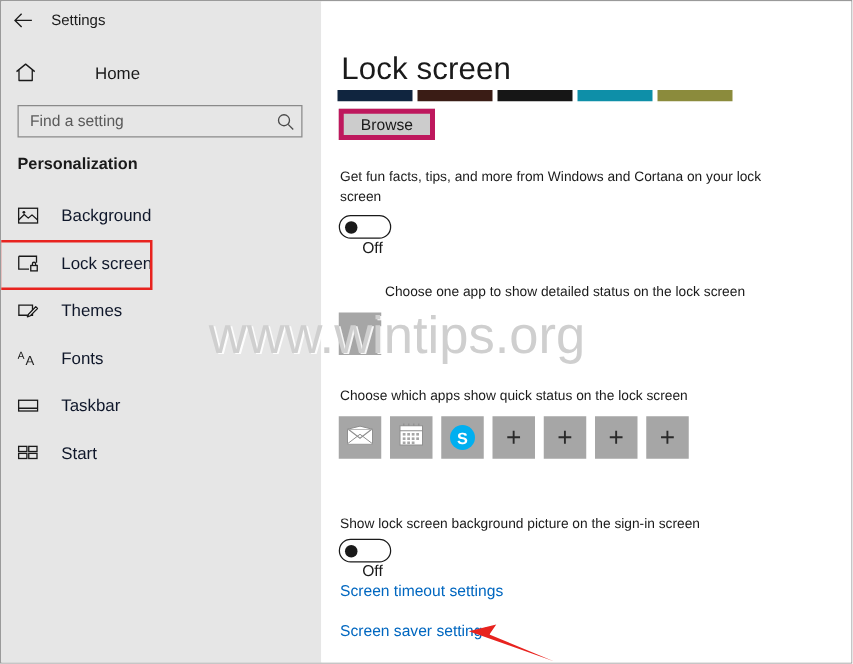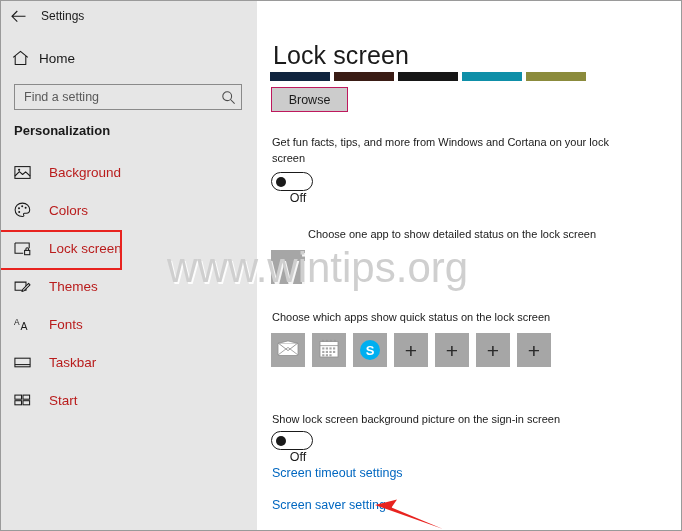--- a/index.html
+++ b/index.html
@@ -46,21 +46,21 @@
   .titlebar-text {
     font-size: 12px;
     color: #1a1a1a;
     margin-left: 6px;
   }
 
   .home-row {
     position: absolute;
     left: 0; top: 43px;
     width: 256px; height: 28px;
-    display: flex; align-items: center;
+    display: flex; align-items: center; gap: 37px;
   }
   .home-icon {
     width: 38px;
     display: flex; align-items: center; justify-content: center;
   }
   .home-label {
     font-size: 13.5px;
     color: #1a1a1a;
   }
 
@@ -113,21 +113,21 @@
   }
   .nav-icon {
     width: 25px;
     display: flex;
     align-items: center;
     justify-content: flex-start;
     color: #1a1a1a;
   }
   .nav-label {
     font-size: 13.5px;
-    color: #b91c1c;
+    color: #0f172a;
     margin-left: 10px;
   }
 
   
   .nav-item.highlight::after {
     content: "";
     position: absolute;
     left: -2px;
     top: 1px;
     width: 119px;
@@ -162,21 +162,21 @@
   .thumb {
     width: 60px;
     height: 9px;
   }
 
   .browse-btn {
     position: absolute;
     left: 14px; top: 86px;
     width: 77px; height: 25px;
     background: #cccccc;
-    border: 1px solid #be185d;
+    border: 4px solid #be185d;
     font-family: "Liberation Sans", sans-serif;
     font-size: 12.5px;
     color: #1a1a1a;
     cursor: default;
   }
 
   .body-text {
     position: absolute;
     font-size: 11px;
     color: #1a1a1a;
@@ -318,34 +318,20 @@
         <span class="nav-icon">
           <svg width="17" height="15" viewBox="0 0 17 15" aria-hidden="true">
             <rect x="0.9" y="1.6" width="15.2" height="11.8" fill="none" stroke="#1a1a1a" stroke-width="1.05"></rect>
             <path d="M0.9 11 L5.4 6.6 L8.6 9.5 L11.6 6.9 L16.1 11" fill="none" stroke="#1a1a1a" stroke-width="1.05" stroke-linejoin="round"></path>
             <circle cx="5.1" cy="4.8" r="1.1" fill="#1a1a1a"></circle>
           </svg>
         </span>
         <span class="nav-label">Background</span>
       </div>
 
-      <div class="nav-item">
-        <span class="nav-icon">
-          <svg width="17" height="16" viewBox="0 0 17 16" aria-hidden="true">
-            <path d="M8.4 1.1 C4 1.1 1.1 4 1.1 7.8 C1.1 11.6 4 14.5 8.4 14.5
-                     C9.8 14.5 10.2 13.7 9.7 13 C9.2 12.2 9.6 11.3 10.6 11.3
-                     L12.4 11.3 C14.5 11.3 15.7 9.9 15.7 7.8 C15.7 4 12.8 1.1 8.4 1.1 Z" fill="none" stroke="#1a1a1a" stroke-width="1.05"></path>
-            <circle cx="5" cy="6.3" r="1" fill="#1a1a1a"></circle>
-            <circle cx="8.2" cy="4.3" r="1" fill="#1a1a1a"></circle>
-            <circle cx="11.6" cy="5.8" r="1" fill="#1a1a1a"></circle>
-            <circle cx="5.2" cy="9.9" r="1" fill="#1a1a1a"></circle>
-          </svg>
-        </span>
-        <span class="nav-label">Colors</span>
-      </div>
 
       <div class="nav-item highlight">
         <span class="nav-icon">
           <svg width="17" height="15" viewBox="0 0 17 15" aria-hidden="true">
             <path d="M1 2 L15.2 2 L15.2 7.2 M1 2 L1 12.3 L9.2 12.3" fill="none" stroke="#1a1a1a" stroke-width="1.05"></path>
             <rect x="10.6" y="9.4" width="5.2" height="4.3" fill="none" stroke="#1a1a1a" stroke-width="1.05"></rect>
             <path d="M11.9 9.4 L11.9 8.1 C11.9 7.3 12.5 6.8 13.2 6.8 C13.9 6.8 14.5 7.3 14.5 8.1 L14.5 9.4" fill="none" stroke="#1a1a1a" stroke-width="1.05"></path>
           </svg>
         </span>
         <span class="nav-label">Lock screen</span>

